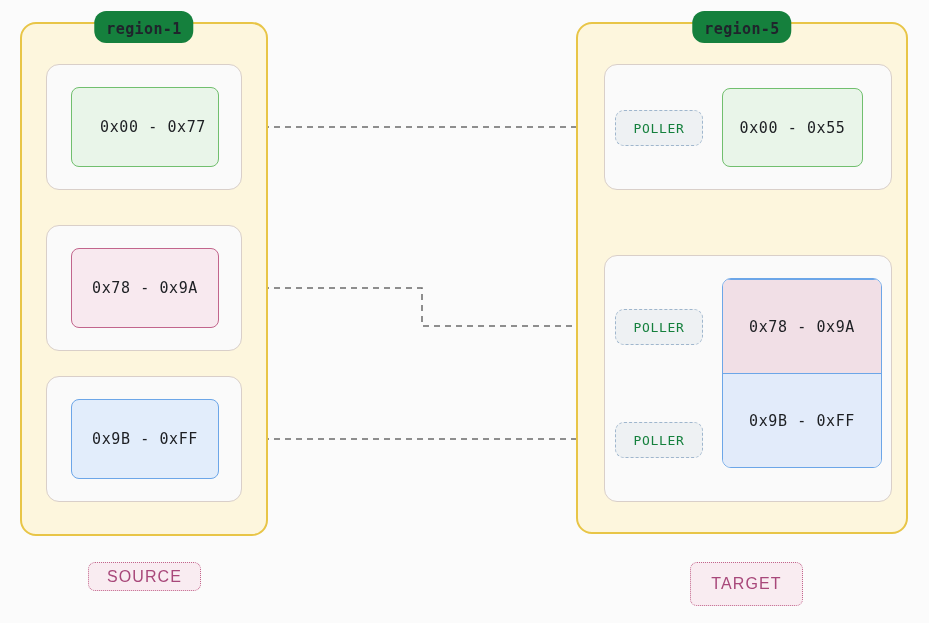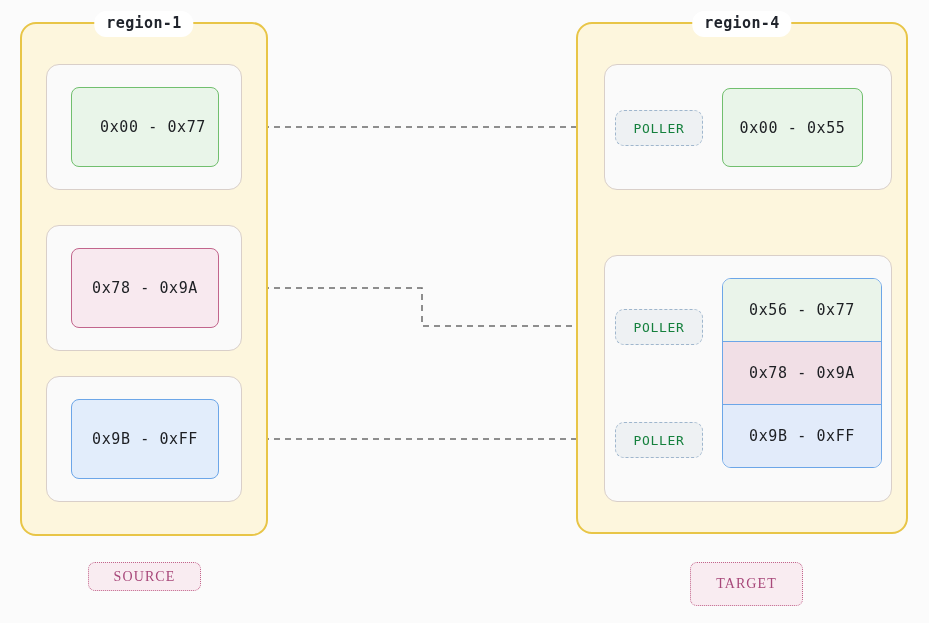--- a/index.html
+++ b/index.html
@@ -28,27 +28,27 @@
     border: 2px solid #e8c547;
     background: #fdf6dd;
     border-radius: 16px;
     box-sizing: border-box;
   }
   .region-label {
     position: absolute;
     top: -13px;
     left: 50%;
     transform: translateX(-50%);
-    background: #ffffff;
+    background: #15803d;
     color: #20242c;
     font-family: "DejaVu Sans Mono", "Liberation Mono", monospace;
     font-weight: bold;
     font-size: 15px;
     letter-spacing: 0.4px;
-    padding: 3px 12px 4px 12px;
+    padding: 9px 12px 4px 12px;
     border-radius: 12px;
     white-space: nowrap;
     line-height: 1.25;
   }
 
   
   .slot {
     position: absolute;
     border: 1.3px solid #d9cfc9;
     background: #fafafa;
@@ -120,22 +120,22 @@
   
   .caption {
     position: absolute;
     box-sizing: border-box;
     border: 1.6px dotted #c2658c;
     background: #f9ecf1;
     border-radius: 7px;
     display: flex;
     align-items: center;
     justify-content: center;
-    font-family: Liberation Serif, serif;
-    font-size: 14px;
+    font-family: Liberation Sans, sans-serif;
+    font-size: 16px;
     color: #a8487a;
     letter-spacing: 1.1px;
     white-space: nowrap;
   }
 </style>
 </head>
 <body>
 
 <svg id="canvas" viewBox="0 0 929 623" xmlns="http://www.w3.org/2000/svg">
   <defs>
@@ -175,21 +175,21 @@
 <div class="block pink" style="left:71px; top:248px; width:148px; height:80px;">
   <span>0x78 - 0x9A</span>
 </div>
 
 <div class="slot" style="left:46px; top:376px; width:196px; height:126px;"></div>
 <div class="block blue" style="left:71px; top:399px; width:148px; height:80px;">
   <span>0x9B - 0xFF</span>
 </div>
 
 <div class="region" style="left:576px; top:22px; width:332px; height:512px;">
-  <div class="region-label">region-4</div>
+  <div class="region-label">region-5</div>
 </div>
 
 <div class="slot" style="left:604px; top:64px; width:288px; height:126px;"></div>
 
 <div class="poller" style="left:615px; top:110px; width:88px; height:36px;">
   <span>POLLER</span>
 </div>
 
 <div class="block green" style="left:722px; top:88px; width:141px; height:79px;">
   <span>0x00 - 0x55</span>
@@ -199,23 +199,20 @@
 
 <div class="poller" style="left:615px; top:309px; width:88px; height:36px;">
   <span>POLLER</span>
 </div>
 
 <div class="poller" style="left:615px; top:422px; width:88px; height:36px;">
   <span>POLLER</span>
 </div>
 
 <div class="stack" style="left:722px; top:278px; width:160px; height:190px;">
-  <div class="seg green">
-    <span>0x56 - 0x77</span>
-  </div>
   <div class="seg pink">
     <span>0x78 - 0x9A</span>
   </div>
   <div class="seg blue">
     <span>0x9B - 0xFF</span>
   </div>
 </div>
 
 <div class="caption" style="left:88px; top:562px; width:113px; height:29px;">
   <span>SOURCE</span>

